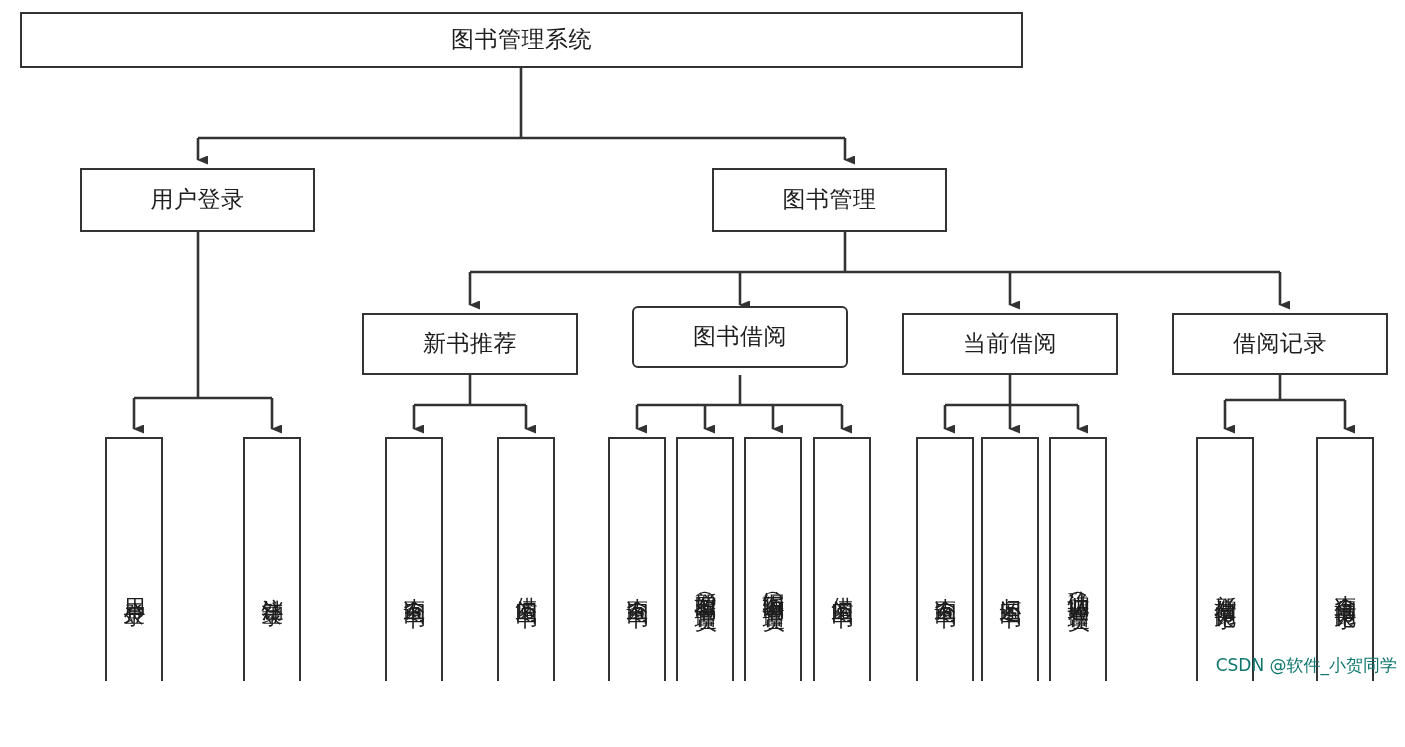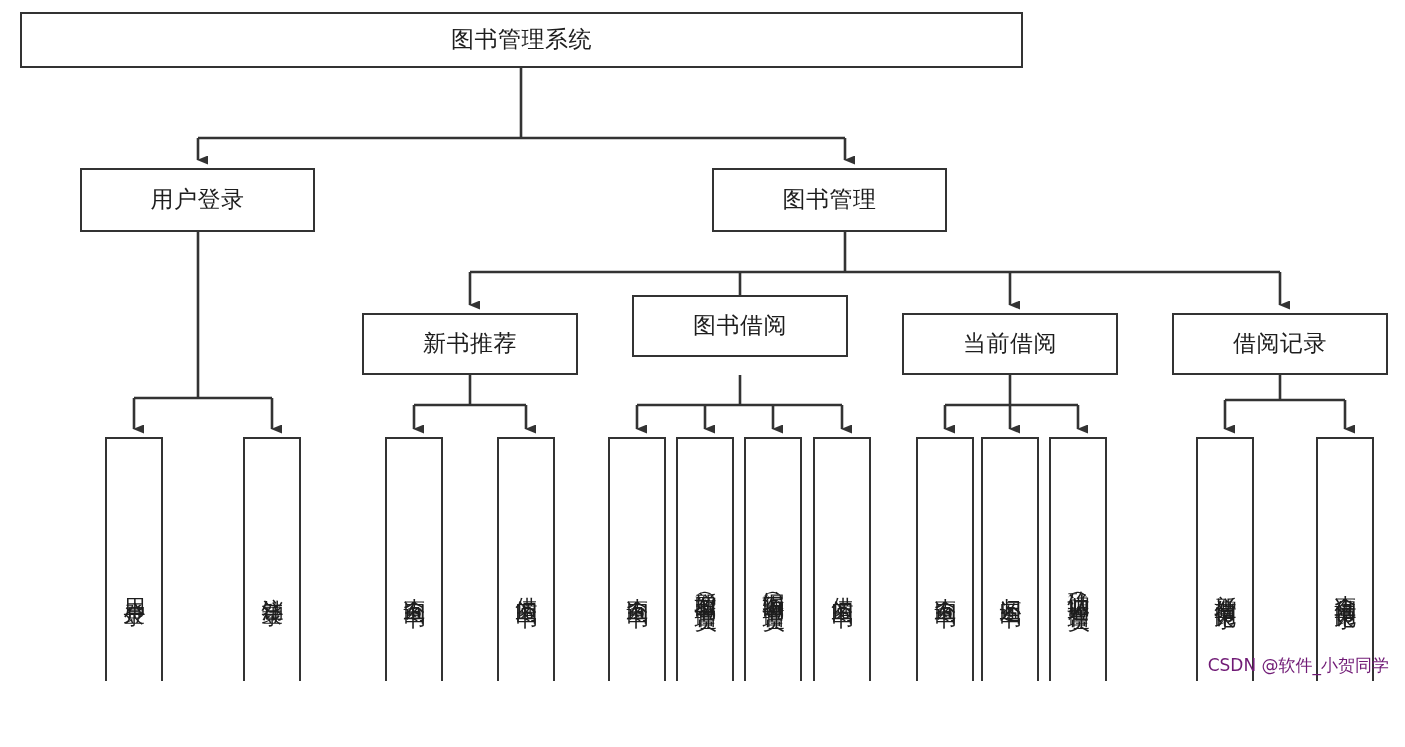--- a/index.html
+++ b/index.html
@@ -59,24 +59,24 @@
     writing-mode: vertical-rl;
     text-orientation: upright;
     font-size: 22px;
     line-height: 1.22;
     letter-spacing: 3px;
     white-space: nowrap;
     max-height: 270px;
   }
   #watermark {
     position: absolute;
-    right: 16px;
+    right: 8px;
     bottom: 4px;
     font-size: 17px;
-    color: #701a75;
+    color: #0f766e;
     white-space: nowrap;
     z-index: 3;
     font-family: "DejaVu Sans", "Liberation Sans", sans-serif;
   }
 </style>
 </head>
 <body>
 
 <div id="diagram-root">
 
@@ -137,21 +137,21 @@
   <div class="node horiz" style="left:80px; top:168px; width:235px; height:64px;">
     <span class="node-label">用户登录</span>
   </div>
   <div class="node horiz" style="left:712px; top:168px; width:235px; height:64px;">
     <span class="node-label">图书管理</span>
   </div>
 
   <div class="node horiz" style="left:362px; top:313px; width:216px; height:62px;">
     <span class="node-label">新书推荐</span>
   </div>
-  <div class="node horiz" style="left:632px; top:295px; width:216px; height:62px;">
+  <div class="node horiz" style="left:632px; top:306px; width:216px; height:62px;border-radius:6px;">
     <span class="node-label">图书借阅</span>
   </div>
   <div class="node horiz" style="left:1172px; top:313px; width:216px; height:62px;">
     <span class="node-label">借阅记录</span>
   </div>
   <div class="node horiz" style="left:902px; top:313px; width:216px; height:62px;">
     <span class="node-label">当前借阅</span>
   </div>
 
   <div class="node vert" style="left:105px; top:437px; width:58px; height:298px;">

